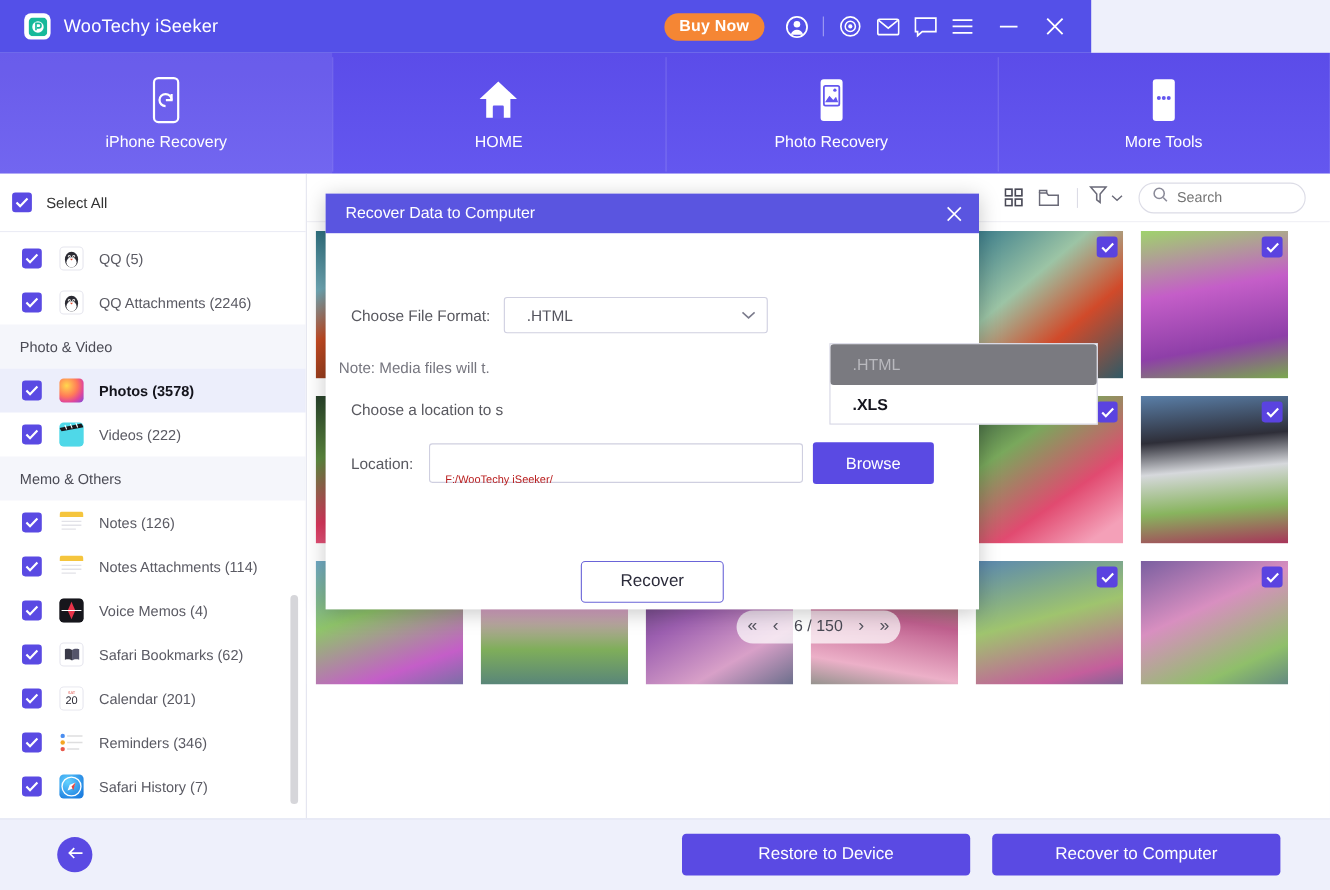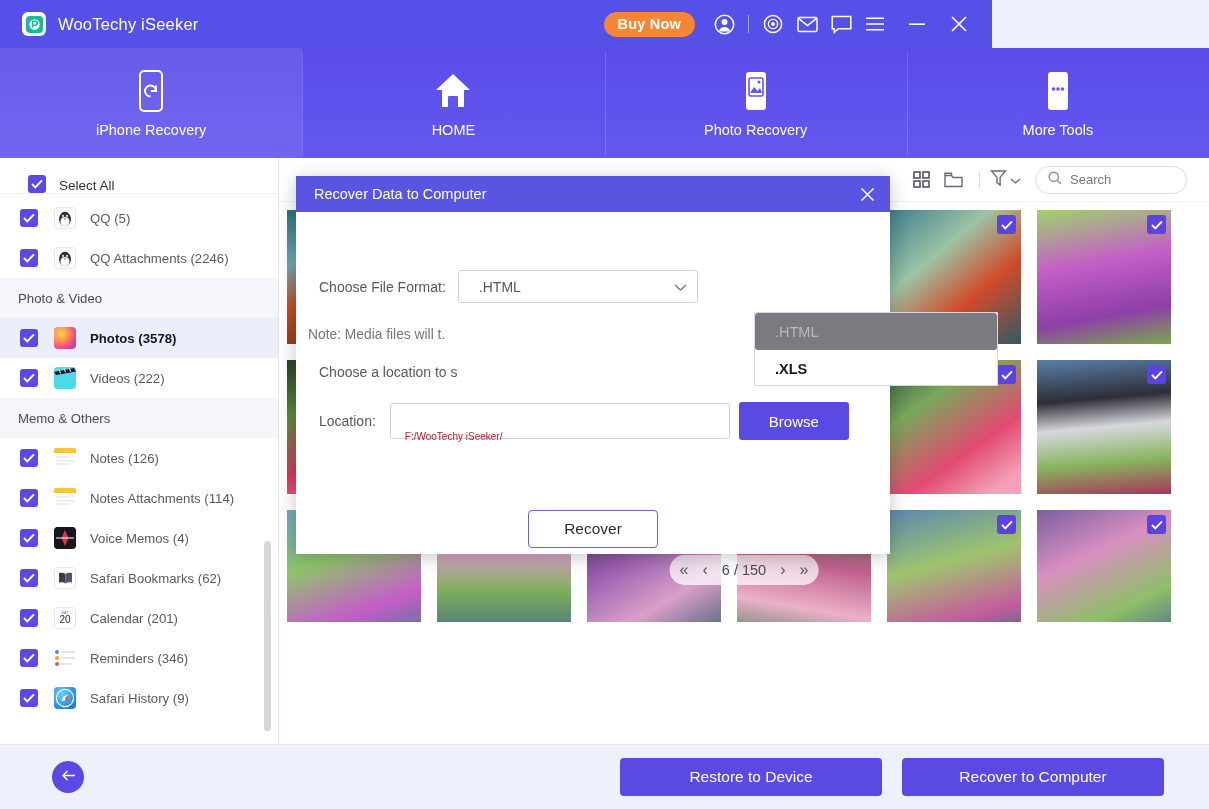--- a/index.html
+++ b/index.html
@@ -68,21 +68,21 @@
     background: #ffffff; display: flex;
   }
 
   
   .sidebar {
     width: 279px; height: 586px; background: #fff;
     border-right: 1px solid #e3e4ef;
     position: relative; overflow: hidden;
   }
   .select-all {
-    height: 36px; display: flex; align-items: flex-end; padding-left: 28px;
+    height: 53px; display: flex; align-items: center; padding-left: 11px;
     border-bottom: 1px solid #ebecf5; cursor: pointer;
   }
   .select-all .lbl { font-size: 13.5px; color: #333; margin-left: 13px; }
   .cb {
     width: 18px; height: 18px; border-radius: 3px; background: #5a4ae3;
     flex: 0 0 18px; display: flex; align-items: center; justify-content: center;
   }
   .cb svg { display:block; }
   .side-list { padding-top: 4px; }
   .side-row {
@@ -544,21 +544,21 @@
               </svg>
             </div>
           <div class="ico ico-safari" data-name="safari-icon">
             <svg width="22" height="22" viewBox="0 0 22 22">
               <circle cx="11" cy="11" r="11" fill="none"></circle>
               <circle cx="11" cy="11" r="8.6" fill="none" stroke="#fff" stroke-width="1.2"></circle>
               <path d="M14.6 7.4L9.4 9.4 7.4 14.6l5.2-2z" fill="#fff"></path>
               <path d="M14.6 7.4L11 11l1.6 3.6z" fill="#e8453c"></path>
             </svg>
           </div>
-          <div class="txt" data-name="sidebar-item-label">Safari History (9)</div>
+          <div class="txt" data-name="sidebar-item-label">Safari History (7)</div>
         </div>
 
       </div>
       <div class="sb-track" data-name="sidebar-scrollbar"></div>
     </div>
 
     <div class="main" data-name="main-panel">
 
       <div class="toolbar" data-name="photo-toolbar">
         <div class="tbtn" data-name="grid-view-icon">

